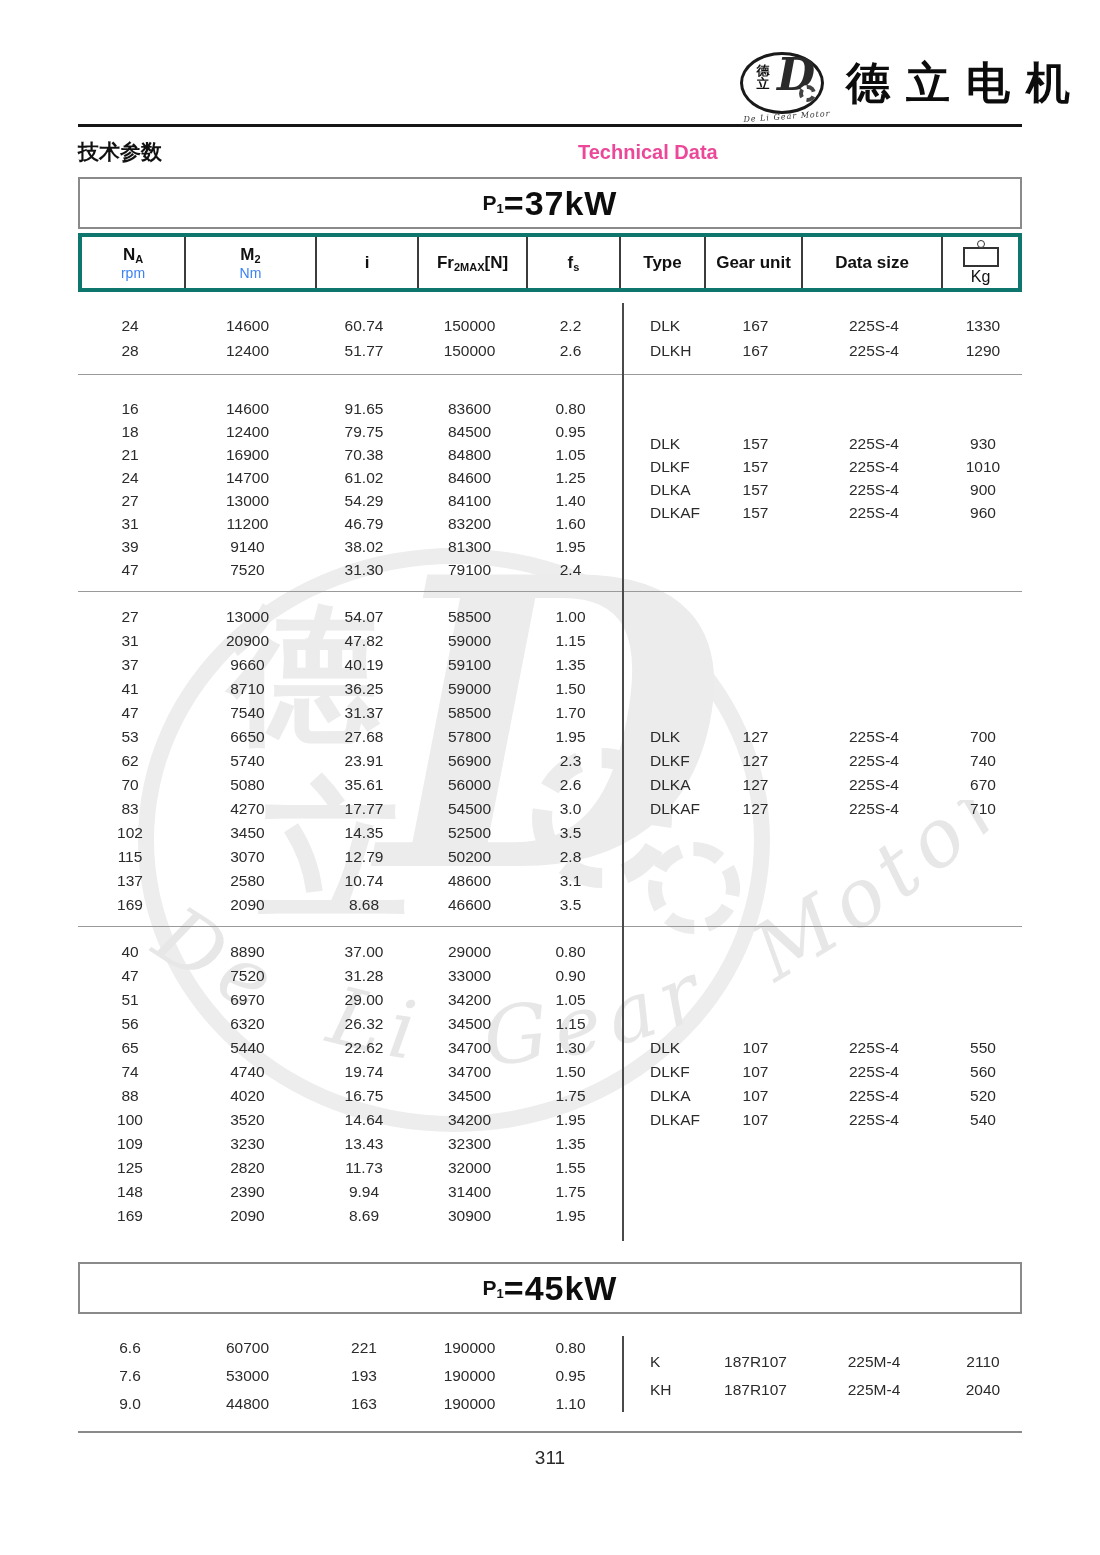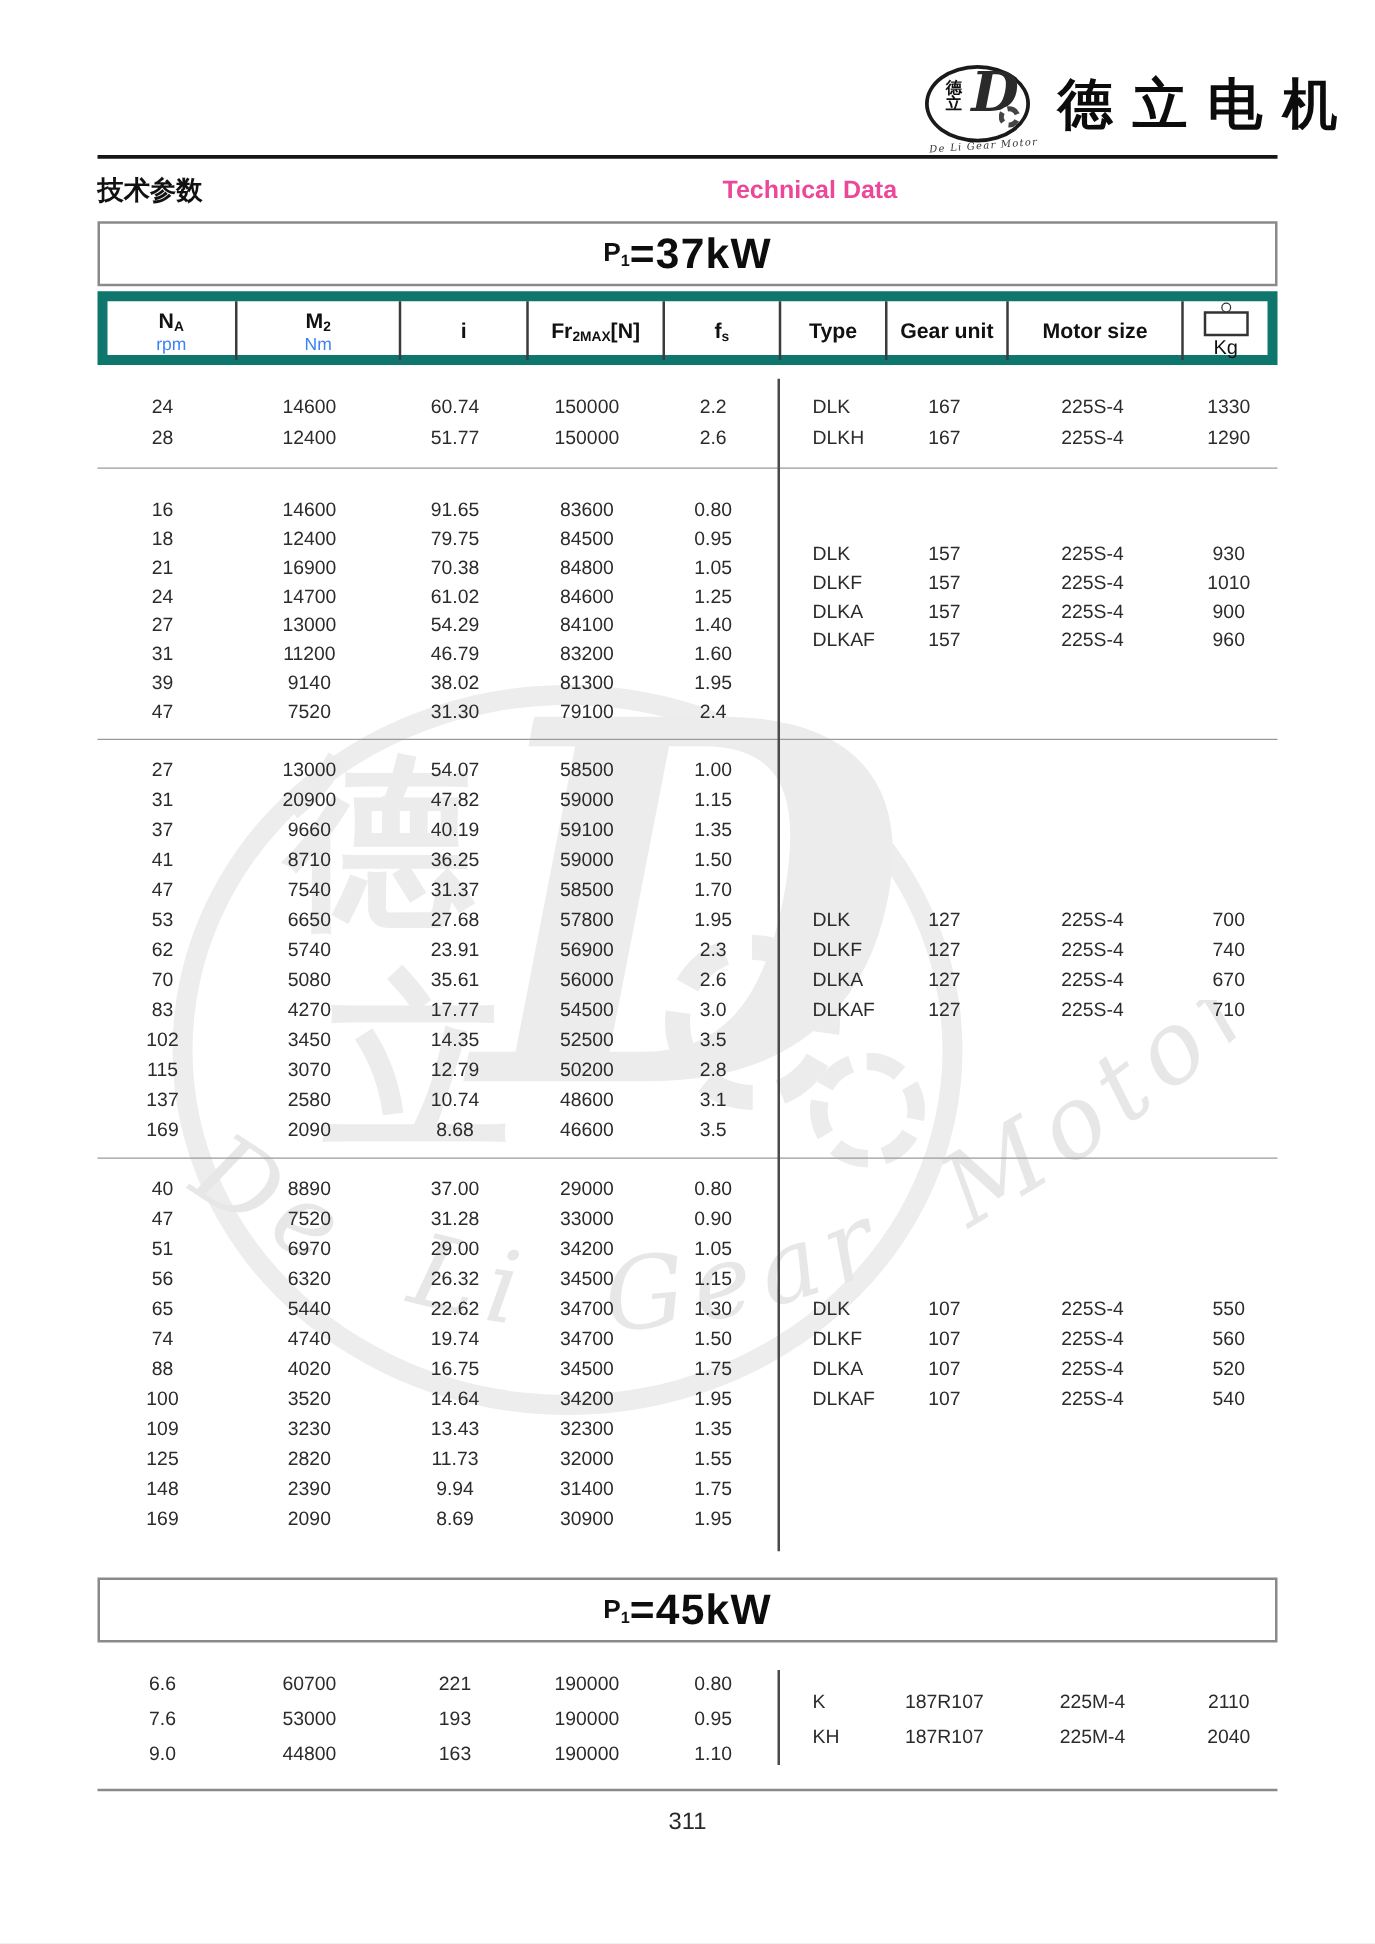--- a/index.html
+++ b/index.html
@@ -46,21 +46,21 @@
   
   .pbox { position:absolute; left:78px; width:944px; height:52px; box-sizing:border-box;
     border:2px solid #8a8a8a; background:#fff; display:flex; align-items:center; justify-content:center; }
   .pbox-37 { top:177px; }
   .pbox-45 { top:1262px; }
   .p-prefix { font-size:21px; font-weight:bold; color:#111; }
   .p-sub { font-size:13px; font-weight:bold; color:#111; vertical-align:sub; position:relative; top:5px; }
   .p-value { font-size:34px; font-weight:800; color:#0d0d0d; letter-spacing:1px; }
   
   .thead { position:absolute; left:78px; top:233px; width:944px; height:59px; box-sizing:border-box;
-    border:8px solid #0f766e; background:#fff; display:grid;
+    border:4px solid #0f766e; background:#fff; display:grid;
     grid-template-columns:104px 131px 102px 109px 93px 85px 97px 140px auto; }
   .hc { border-right:2px solid #3c3c3c; display:flex; flex-direction:column;
     align-items:center; justify-content:center; font-weight:bold; font-size:17px; color:#111; }
   .hc:last-child { border-right:none; }
   .hc .sub { font-size:11px; font-weight:bold; position:relative; top:3px; }
   .hc .unit { font-weight:normal; font-size:14px; color:#3b82f6; margin-top:0px; }
   .wicon { position:relative; width:36px; height:20px; border:2px solid #333; box-sizing:border-box;
     margin-top:8px; background:#fff; }
   .wicon::before { content:''; position:absolute; left:50%; top:-9px; transform:translateX(-50%);
     width:6px; height:6px; border:1.5px solid #333; border-radius:50%; background:#fff; }
@@ -152,21 +152,21 @@
       <div class="hc">
         <div><span>f</span><span class="sub">s</span></div>
       </div>
       <div class="hc">
         <div>Type</div>
       </div>
       <div class="hc">
         <div>Gear unit</div>
       </div>
       <div class="hc">
-        <div>Motor size</div>
+        <div>Data size</div>
       </div>
       <div class="hc">
         <div class="wicon"></div>
         <div class="kg-label">Kg</div>
       </div>
     </div>
 
     <div class="dataarea data37">
         <div class="block" style="--rh: 25px; padding-top: 14px; padding-bottom: 11px;">
           <div class="trow">

